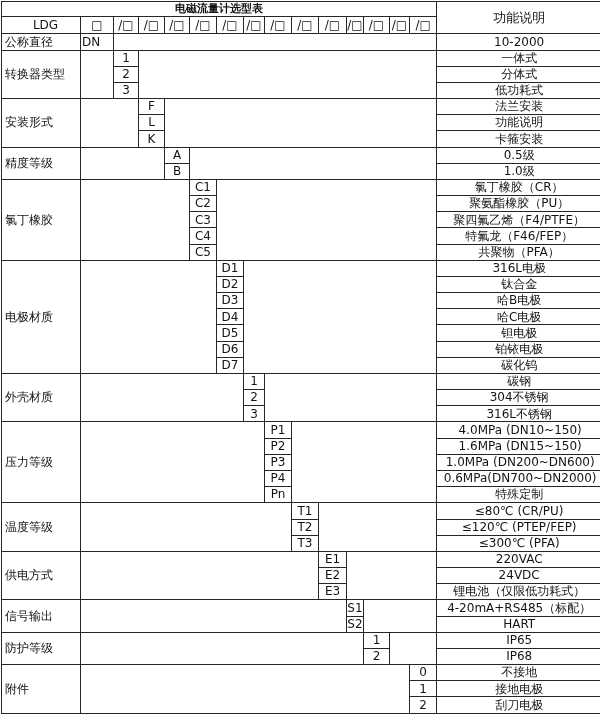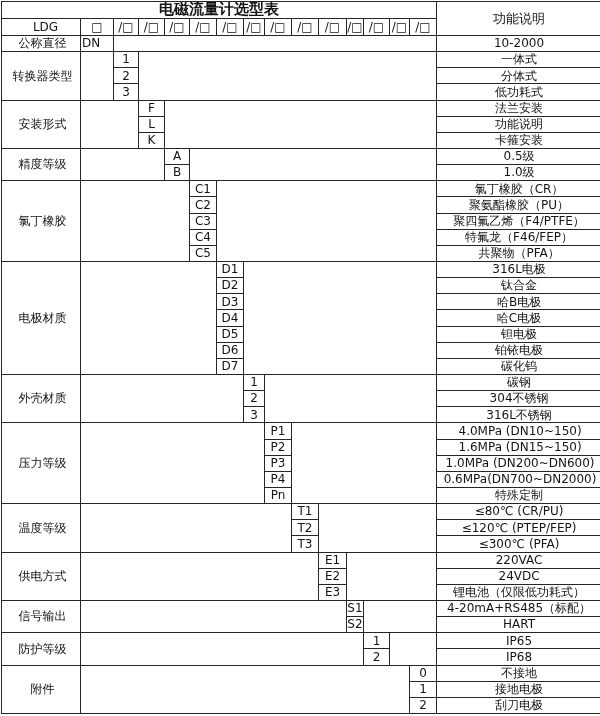--- a/index.html
+++ b/index.html
@@ -1,23 +1,23 @@
 <!DOCTYPE html>
 <html><head>
 <meta charset="utf-8">
 <style>
   html,body{margin:0;padding:0;background:#f4f4f4;}
   .page{width:600px;height:716px;background:#fff;box-sizing:border-box;padding:1px;}
   table{border-collapse:collapse;table-layout:fixed;width:598px;height:713px;}
   td{border:1px solid #262626;font-family:"DejaVu Sans","Liberation Sans",sans-serif;
      font-size:12px;color:#141414;text-align:center;vertical-align:middle;
      padding:0;overflow:hidden;white-space:nowrap;line-height:1.05;}
-  td.title{font-weight:bold;font-size:15px;}
+  td.title{font-weight:bold;font-size:11px;}
   td.fnhdr{font-weight:normal;font-size:13px;}
-  td.lbl{text-align:center;padding-left:3px;}
+  td.lbl{text-align:left;padding-left:3px;}
   td.ldg{text-align:center;padding-left:9px;}
   td.dn{text-align:left;padding-left:1px;margin-top:48px;}
   td.left{text-align:center;padding-left:2px;}
   td.code{font-size:12px;}
   tr{height:16px;}
   tr.hdr1{height:15px;}
   tr.hdr2{height:17px;}
 </style>
 </head>
 <body>

